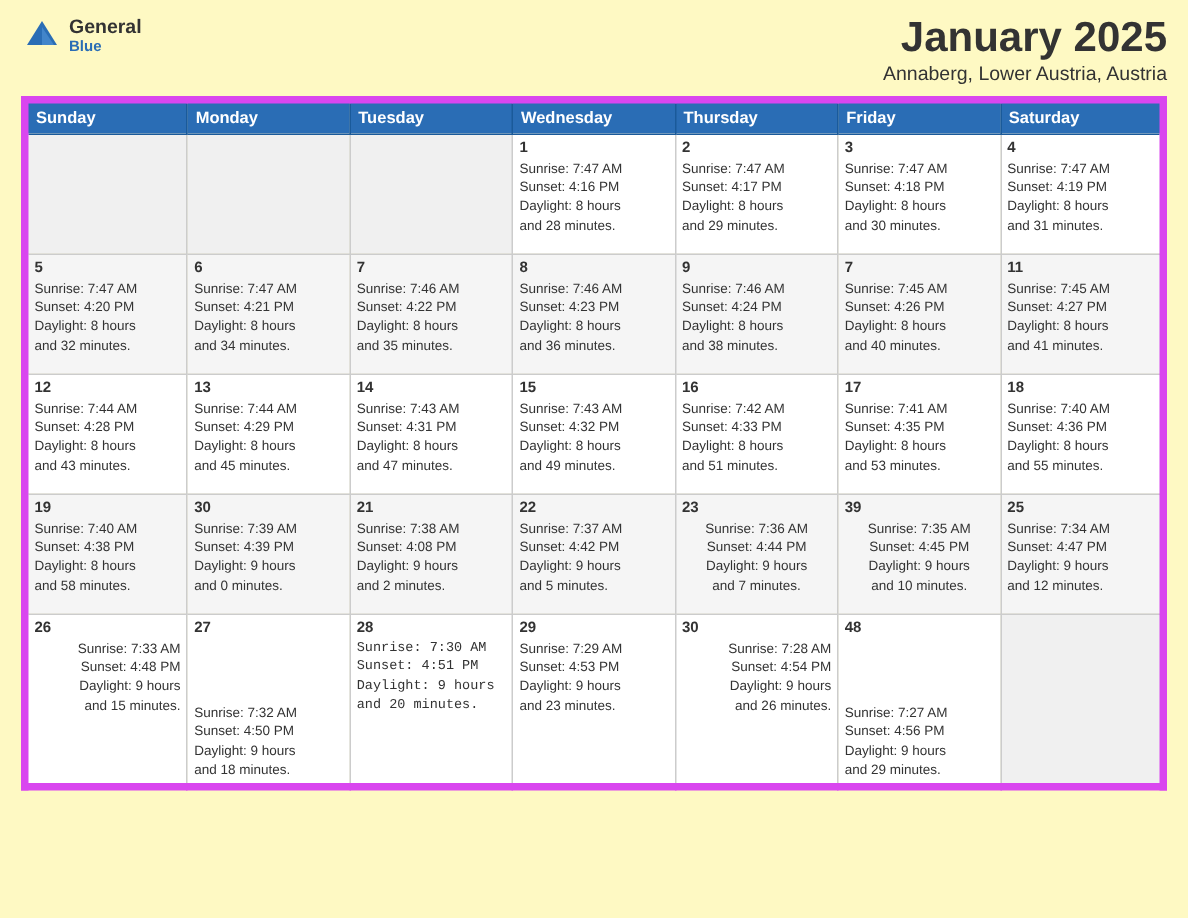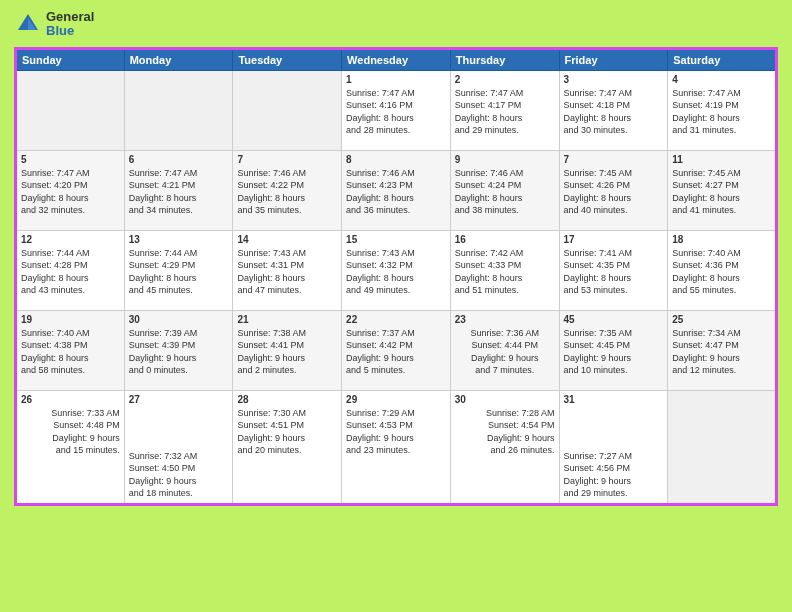--- a/index.html
+++ b/index.html
@@ -7,21 +7,21 @@
       font-family: Arial, sans-serif;
       background: #fff;
       width: 792px;
       height: 612px;
       overflow: hidden;
     }
     .page {
       width: 792px;
       height: 612px;
       padding: 10px 14px;
-      background: #bef264;
+      background: #fef9c3;
     }
     .header {
       display: flex;
       justify-content: space-between;
       align-items: flex-start;
       margin-bottom: 8px;
     }
     .logo {
       display: flex;
       align-items: center;
@@ -31,21 +31,21 @@
       display: flex;
       flex-direction: column;
       line-height: 1.1;
     }
     .logo-general {
       font-size: 13px;
       font-weight: bold;
       color: #333;
     }
     .logo-blue {
-      font-size: 13px;
+      font-size: 10px;
       font-weight: bold;
       color: #2a6db5;
     }
     .logo-icon {
       width: 28px;
       height: 28px;
     }
     .title-area {
       text-align: right;
     }
@@ -55,21 +55,21 @@
       color: #333;
       line-height: 1.1;
     }
     .subtitle {
       font-size: 13px;
       color: #333;
     }
     .calendar {
       width: 100%;
       border-collapse: collapse;
-      border: 3px solid #d946ef;
+      border: 5px solid #d946ef;
     }
     .calendar th {
       background: #2a6db5;
       color: #fff;
       font-size: 11px;
       font-weight: bold;
       padding: 4px 5px;
       text-align: left;
       border: 1px solid #1a5a9a;
     }
@@ -107,20 +107,24 @@
   <div class="header">
     <div class="logo">
       <svg class="logo-icon" viewBox="0 0 28 28">
         <polygon points="14,4 24,20 4,20" fill="#2a6db5"></polygon>
         <polygon points="14,8 22,20 14,20" fill="#5a9de0" opacity="0.5"></polygon>
       </svg>
       <div class="logo-text">
         <span class="logo-general">General</span>
         <span class="logo-blue">Blue</span>
       </div>
+    </div>
+    <div class="title-area">
+      <div class="month-title">January 2025</div>
+      <div class="subtitle">Annaberg, Lower Austria, Austria</div>
     </div>
   </div>
 
   <table class="calendar">
     <thead>
       <tr>
         <th>Sunday</th>
         <th>Monday</th>
         <th>Tuesday</th>
         <th>Wednesday</th>
@@ -276,41 +280,41 @@
           <td>
             <span class="day-number">30</span>
             <div class="day-info" style="white-space: pre-line;">Sunrise: 7:39 AM
 Sunset: 4:39 PM
 Daylight: 9 hours
 and 0 minutes.</div>
           </td>
           <td>
             <span class="day-number">21</span>
             <div class="day-info" style="white-space: pre-line;">Sunrise: 7:38 AM
-Sunset: 4:41 PM
+Sunset: 4:08 PM
 Daylight: 9 hours
 and 2 minutes.</div>
           </td>
           <td>
             <span class="day-number">22</span>
             <div class="day-info" style="white-space: pre-line;">Sunrise: 7:37 AM
 Sunset: 4:42 PM
 Daylight: 9 hours
 and 5 minutes.</div>
           </td>
           <td>
             <span class="day-number">23</span>
             <div class="day-info" style="white-space: pre-line; text-align: center;">Sunrise: 7:36 AM
 Sunset: 4:44 PM
 Daylight: 9 hours
 and 7 minutes.</div>
           </td>
           <td>
-            <span class="day-number">45</span>
-            <div class="day-info" style="white-space: pre-line;">Sunrise: 7:35 AM
+            <span class="day-number">39</span>
+            <div class="day-info" style="white-space: pre-line; text-align: center;">Sunrise: 7:35 AM
 Sunset: 4:45 PM
 Daylight: 9 hours
 and 10 minutes.</div>
           </td>
           <td>
             <span class="day-number">25</span>
             <div class="day-info" style="white-space: pre-line;">Sunrise: 7:34 AM
 Sunset: 4:47 PM
 Daylight: 9 hours
 and 12 minutes.</div>
@@ -326,41 +330,41 @@
           </td>
           <td>
             <span class="day-number">27</span>
             <div class="day-info" style="white-space: pre-line; margin-top: 45px;">Sunrise: 7:32 AM
 Sunset: 4:50 PM
 Daylight: 9 hours
 and 18 minutes.</div>
           </td>
           <td>
             <span class="day-number">28</span>
-            <div class="day-info" style="white-space: pre-line;">Sunrise: 7:30 AM
+            <div class="day-info" style="white-space: pre-line; font-family: Liberation Mono, monospace;">Sunrise: 7:30 AM
 Sunset: 4:51 PM
 Daylight: 9 hours
 and 20 minutes.</div>
           </td>
           <td>
             <span class="day-number">29</span>
             <div class="day-info" style="white-space: pre-line;">Sunrise: 7:29 AM
 Sunset: 4:53 PM
 Daylight: 9 hours
 and 23 minutes.</div>
           </td>
           <td>
             <span class="day-number">30</span>
             <div class="day-info" style="white-space: pre-line; text-align: right;">Sunrise: 7:28 AM
 Sunset: 4:54 PM
 Daylight: 9 hours
 and 26 minutes.</div>
           </td>
           <td>
-            <span class="day-number">31</span>
+            <span class="day-number">48</span>
             <div class="day-info" style="white-space: pre-line; margin-top: 45px;">Sunrise: 7:27 AM
 Sunset: 4:56 PM
 Daylight: 9 hours
 and 29 minutes.</div>
           </td>
           <td class="empty-cell"></td>
         </tr>
       </tbody>
   </table>
 </div>

